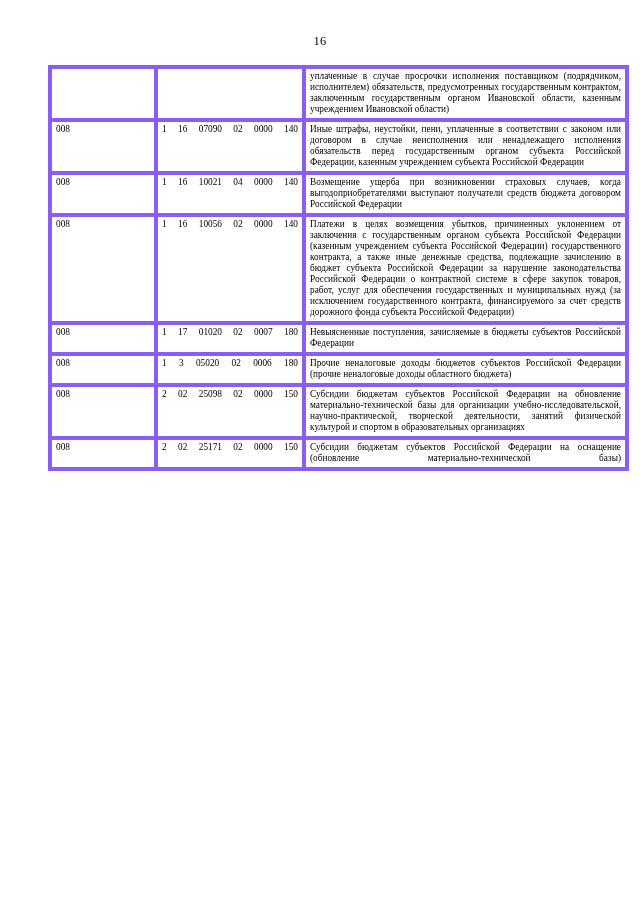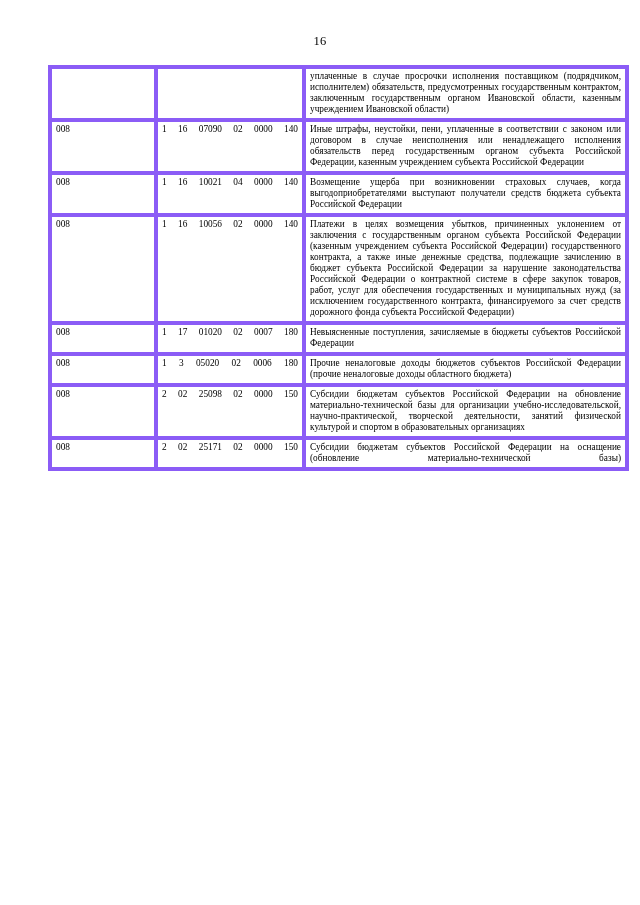--- a/index.html
+++ b/index.html
@@ -89,21 +89,21 @@
         <td class="col-code">008</td>
         <td class="col-kbk">1 16 07090 02 0000 140</td>
         <td class="col-name">
             <span class="nm lastline">Иные штрафы, неустойки, пени, уплаченные в соответствии с законом или договором в случае неисполнения или ненадлежащего исполнения обязательств перед государственным органом субъекта Российской Федерации, казенным учреждением субъекта Российской Федерации</span>
           </td>
       </tr>
       <tr>
         <td class="col-code">008</td>
         <td class="col-kbk">1 16 10021 04 0000 140</td>
         <td class="col-name">
-            <span class="nm lastline">Возмещение ущерба при возникновении страховых случаев, когда выгодоприобретателями выступают получатели средств бюджета субъекта Российской Федерации</span>
+            <span class="nm lastline">Возмещение ущерба при возникновении страховых случаев, когда выгодоприобретателями выступают получатели средств бюджета договором Российской Федерации</span>
           </td>
       </tr>
       <tr>
         <td class="col-code">008</td>
         <td class="col-kbk">1 16 10056 02 0000 140</td>
         <td class="col-name">
             <span class="nm lastline">Платежи в целях возмещения убытков, причиненных уклонением от заключения с государственным органом субъекта Российской Федерации (казенным учреждением субъекта Российской Федерации) государственного контракта, а также иные денежные средства, подлежащие зачислению в бюджет субъекта Российской Федерации за нарушение законодательства Российской Федерации о контрактной системе в сфере закупок товаров, работ, услуг для обеспечения государственных и муниципальных нужд (за исключением государственного контракта, финансируемого за счет средств дорожного фонда субъекта Российской Федерации)</span>
           </td>
       </tr>
       <tr>

